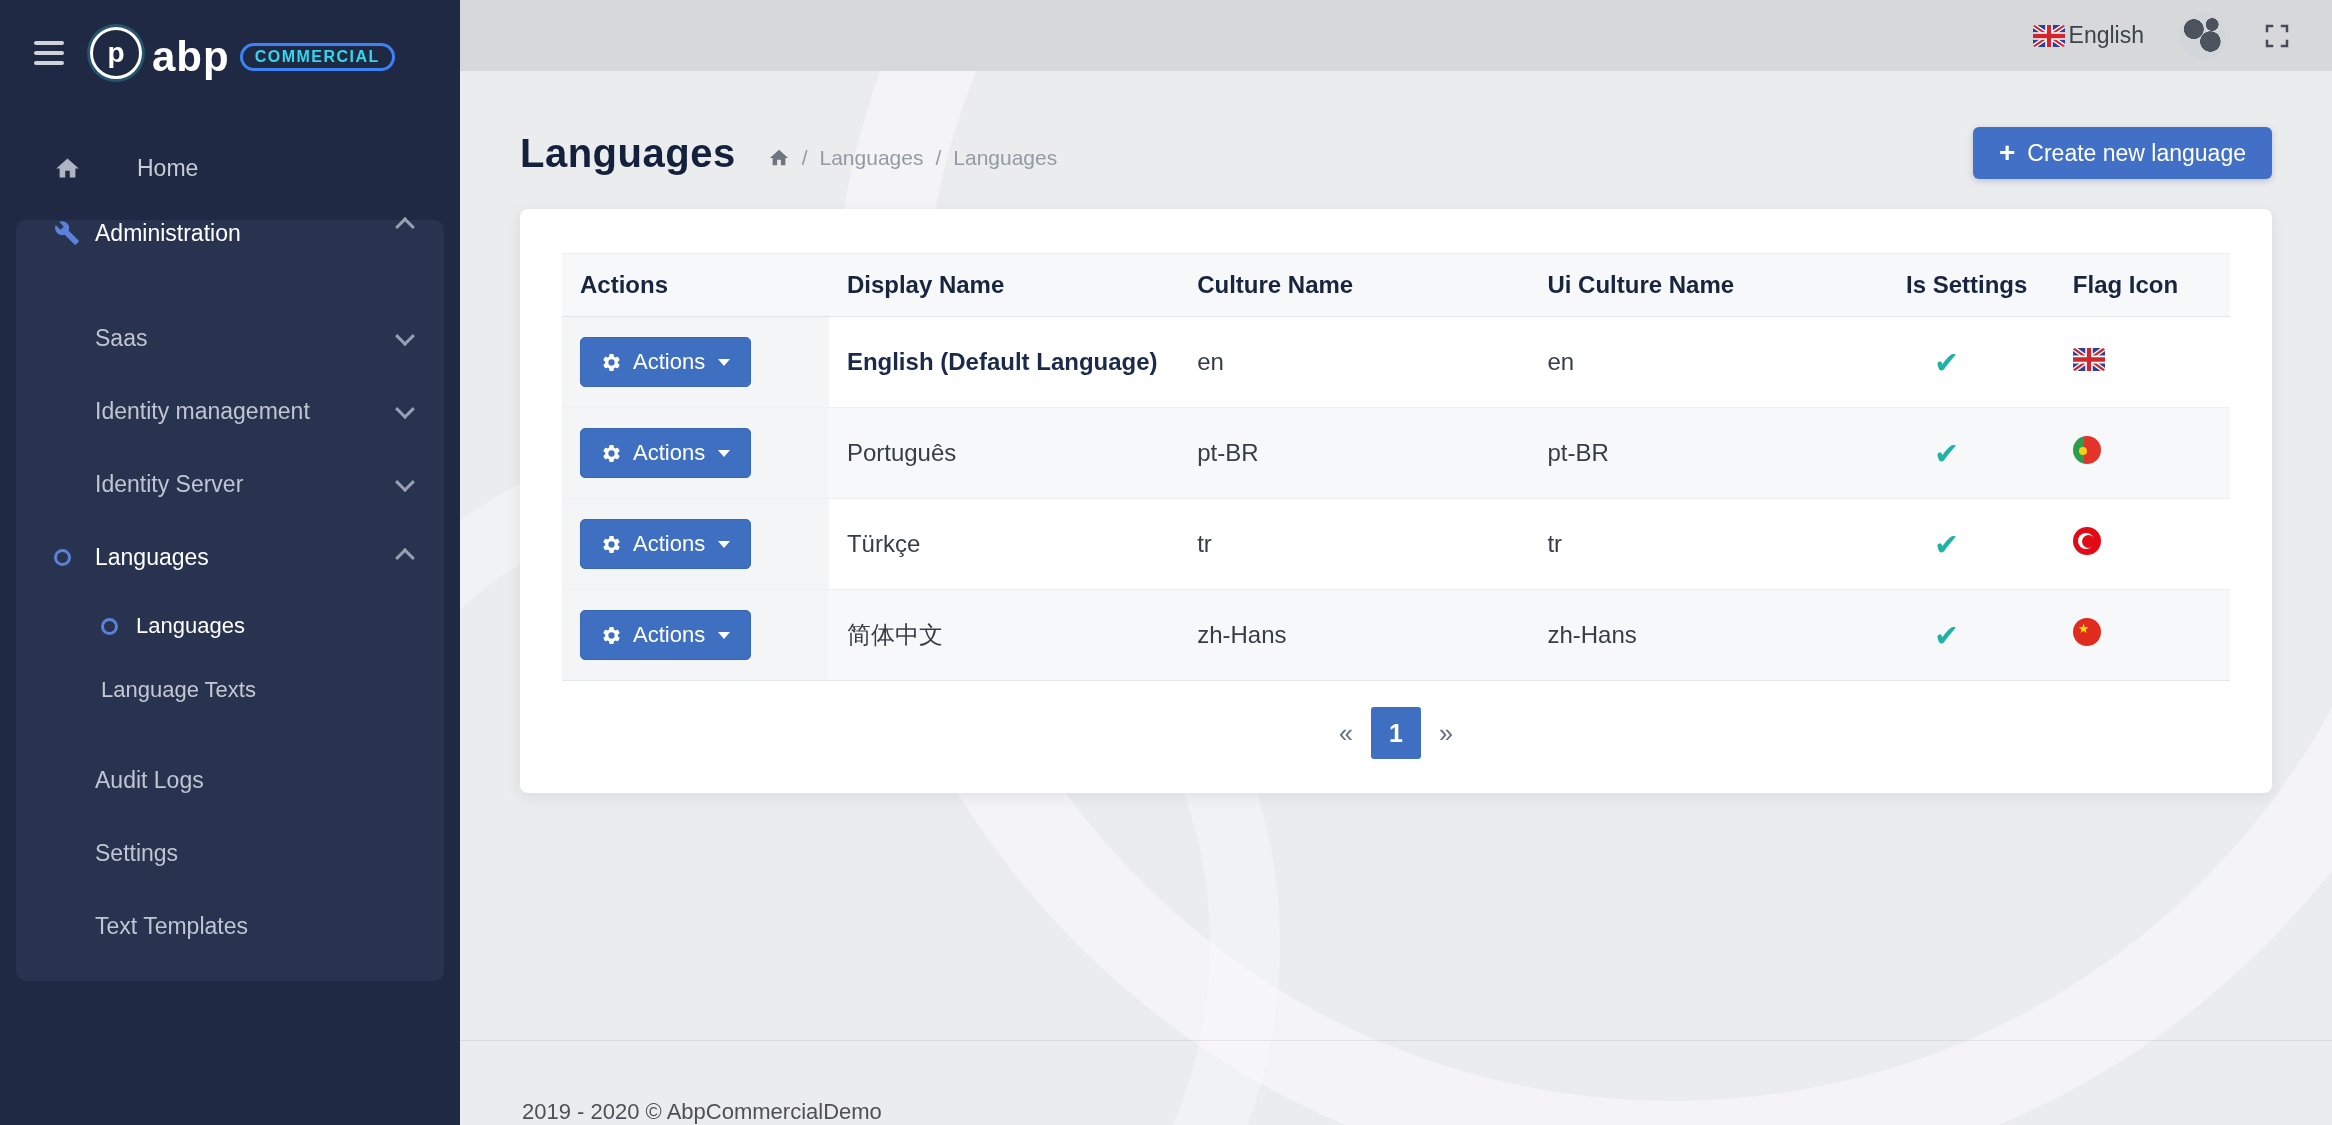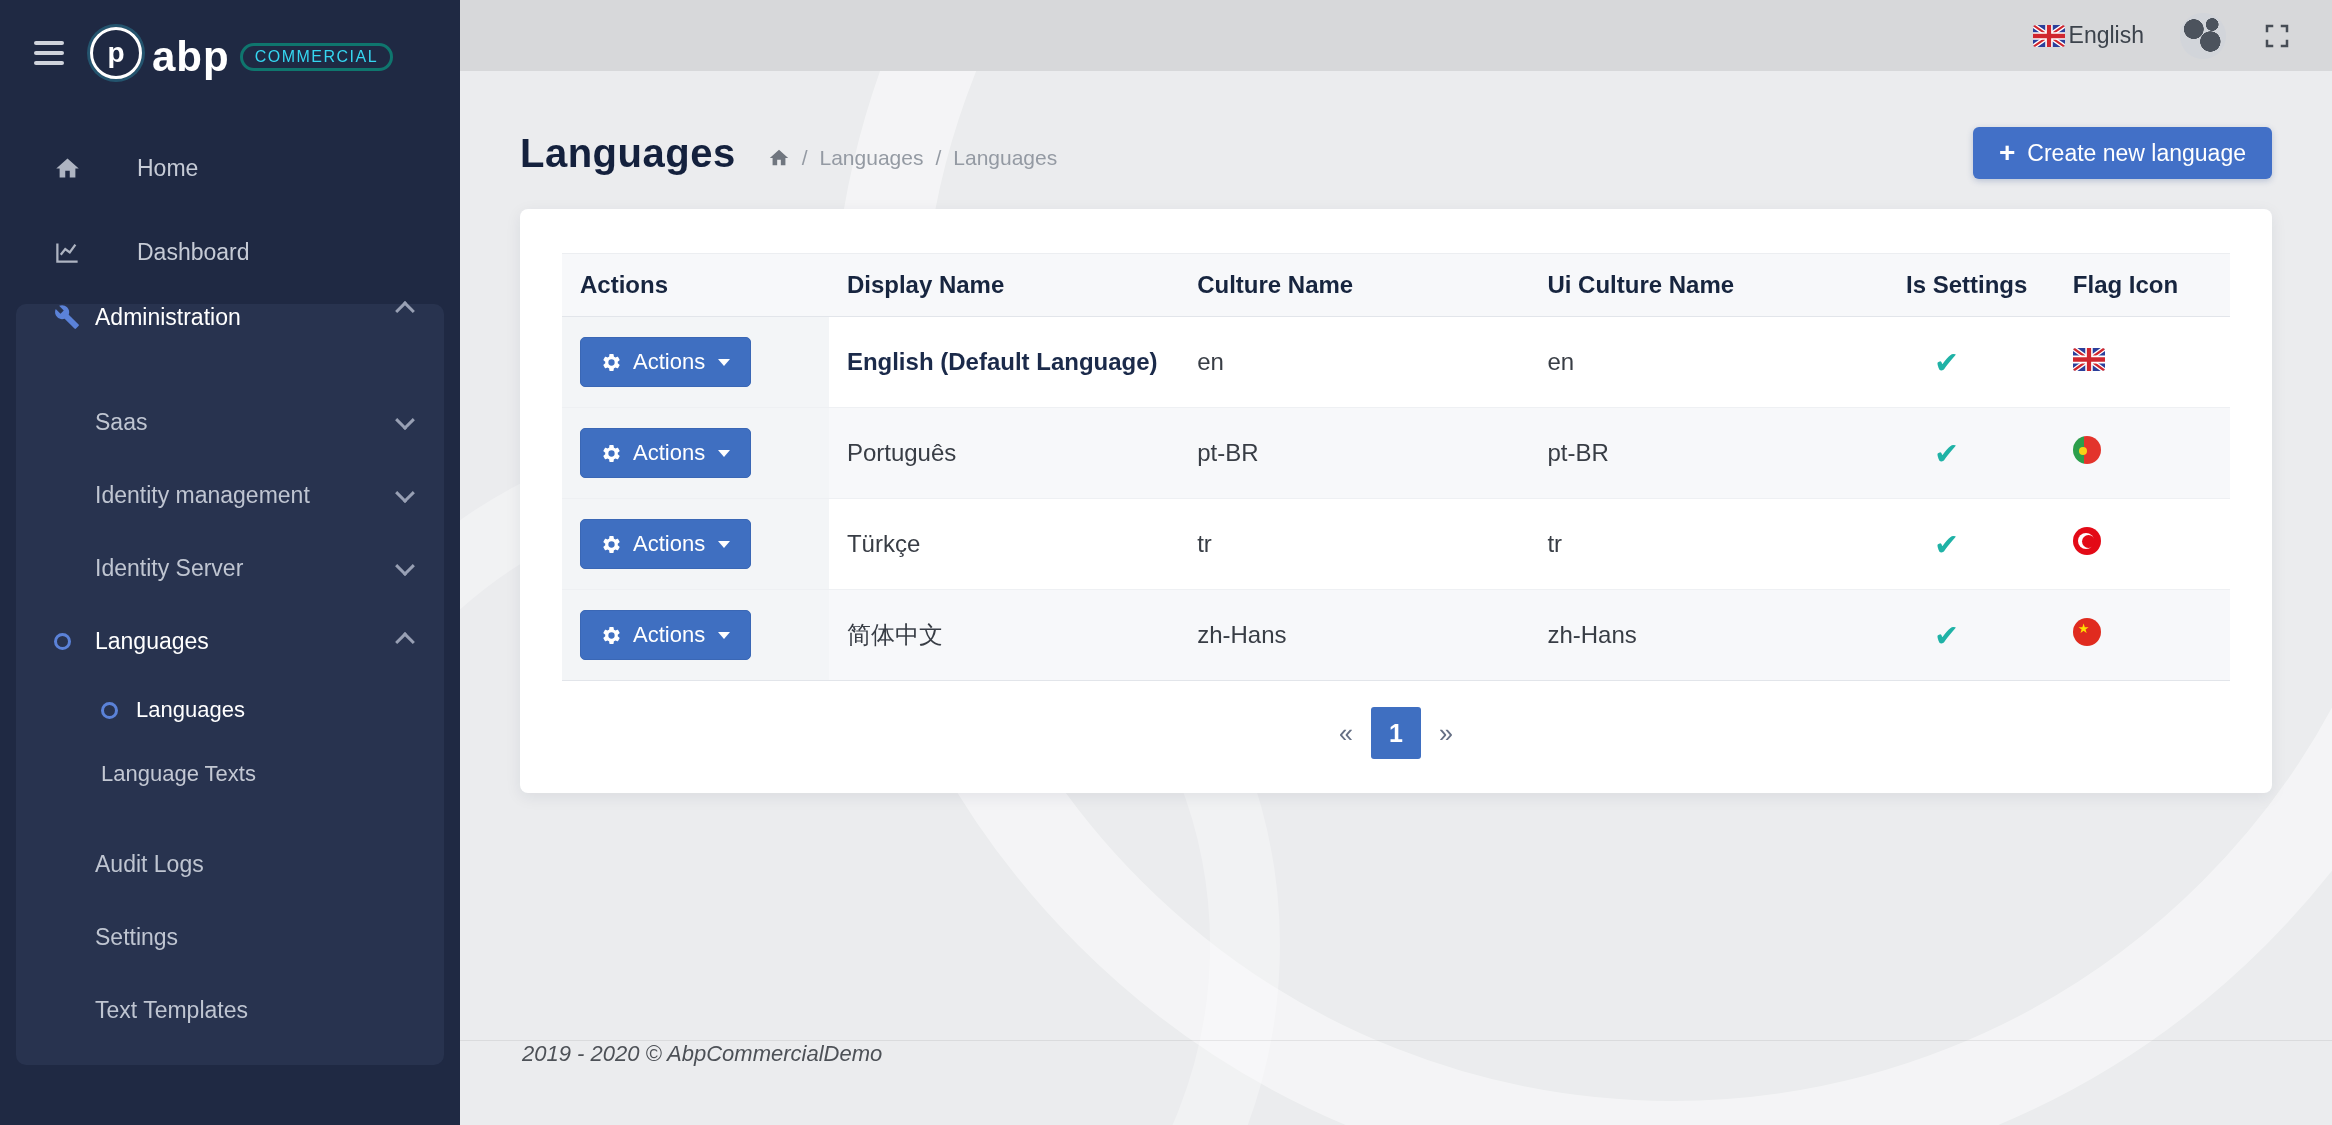--- a/index.html
+++ b/index.html
@@ -7,21 +7,21 @@
 
   
   .sidebar{position:absolute;left:0;top:0;bottom:0;width:460px;background:#1f2943;z-index:5;}
   .logo-row{height:106px;display:flex;align-items:center;padding-left:34px;gap:26px;}
   .hamburger{display:flex;flex-direction:column;gap:6px;cursor:pointer;}
   .hamburger span{display:block;width:30px;height:4px;background:#cfd3dc;border-radius:2px;}
   .brand{display:flex;align-items:center;gap:10px;cursor:pointer;}
   .logo-mark{width:46px;height:46px;border:3px solid #fff;border-radius:50%;display:flex;align-items:center;justify-content:center;
     color:#fff;font-size:28px;font-weight:bold;box-shadow:0 0 0 3px rgba(53,214,240,0.25);}
   .logo-text{color:#fff;font-size:42px;font-weight:700;letter-spacing:1px;margin-top:8px;}
-  .logo-badge{color:#35d6f0;border:3px solid #0f766e;border-radius:16px;padding:2px 12px;font-size:16px;font-weight:normal;
+  .logo-badge{color:#35d6f0;border:3px solid #3b82f6;border-radius:16px;padding:2px 12px;font-size:16px;font-weight:bold;
     letter-spacing:1.5px;transform:translateY(4px);}
 
   .nav{margin-top:20px;}
   .nav-item{display:flex;align-items:center;height:84px;padding-left:54px;color:#c6cbd6;font-size:23px;cursor:pointer;gap:42px;}
   .nav-item .ni-icon{width:41px;display:flex;align-items:center;color:#aeb4c2;}
   .nav-item svg{width:27px;height:27px;}
 
   .admin-panel{margin:10px 16px 0 16px;background:#28334f;border-radius:10px;padding-bottom:18px;}
   .admin-head{display:flex;align-items:flex-start;height:82px;padding-left:38px;color:#fff;font-size:23px;font-weight:500;cursor:pointer;}
   .admin-head .ni-icon{width:41px;display:flex;align-items:center;color:#5b82d8;}
@@ -98,21 +98,21 @@
   .flag-tr::before{content:"";position:absolute;left:5px;top:6px;width:16px;height:16px;border-radius:50%;background:#fff;}
   .flag-tr::after{content:"";position:absolute;left:9px;top:7.5px;width:13px;height:13px;border-radius:50%;background:#e30a17;}
   .flag-cn{background:#e02b1f;}
   .cn-star{color:#ffde00;font-size:13px;position:absolute;left:5px;top:3px;}
 
   .pagination{display:flex;justify-content:center;align-items:center;margin-top:26px;margin-bottom:4px;}
   .page-item{min-width:50px;height:52px;display:flex;align-items:center;justify-content:center;font-size:25px;color:#667085;cursor:pointer;}
   .page-item.current{background:#3f6fc1;color:#fff;border-radius:3px;font-weight:600;}
 
   .footer{position:absolute;left:460px;right:0;bottom:0;height:84px;border-top:1px solid rgba(0,0,0,0.07);
-    display:flex;align-items:flex-start;padding-left:62px;color:#4d5157;font-size:22px;z-index:2;font-style:italic;}
+    display:flex;align-items:flex-end;padding-left:62px;color:#4d5157;font-size:22px;z-index:2;}
 </style>
 </head>
 <body>
 
 <div class="app">
 
   <aside class="sidebar">
     <div class="logo-row">
       <div class="hamburger">
           <span></span>
@@ -129,29 +129,20 @@
     <nav class="nav">
       <div class="nav-item">
         <span class="ni-icon">
           <svg viewBox="0 0 24 24" fill="currentColor">
               <path d="M12 3 2 12h3v8h5v-6h4v6h5v-8h3L12 3z"></path>
             </svg>
         </span>
         <span>Home</span>
       </div>
 
-      <div class="nav-item">
-        <span class="ni-icon">
-          <svg viewBox="0 0 24 24" fill="none" stroke="currentColor" stroke-width="2">
-              <path d="M3 4v16h18"></path>
-              <path d="M6 14l4-5 4 3 5-7"></path>
-            </svg>
-        </span>
-        <span>Dashboard</span>
-      </div>
 
       <div class="admin-panel">
         <div class="admin-head">
           <span class="ni-icon">
             <svg viewBox="0 0 24 24" fill="currentColor">
                 <path d="M22.7 19l-9.1-9.1c.9-2.3.4-5-1.5-6.9-2-2-5-2.4-7.4-1.3L9 6 6 9 1.6 4.7C.4 7.1.9 10.1 2.9 12.1c1.9 1.9 4.6 2.4 6.9 1.5l9.1 9.1c.4.4 1 .4 1.4 0l2.3-2.3c.5-.4.5-1.1.1-1.4z"></path>
               </svg>
           </span>
           <span>Administration</span>
           <span class="chev up"></span>

